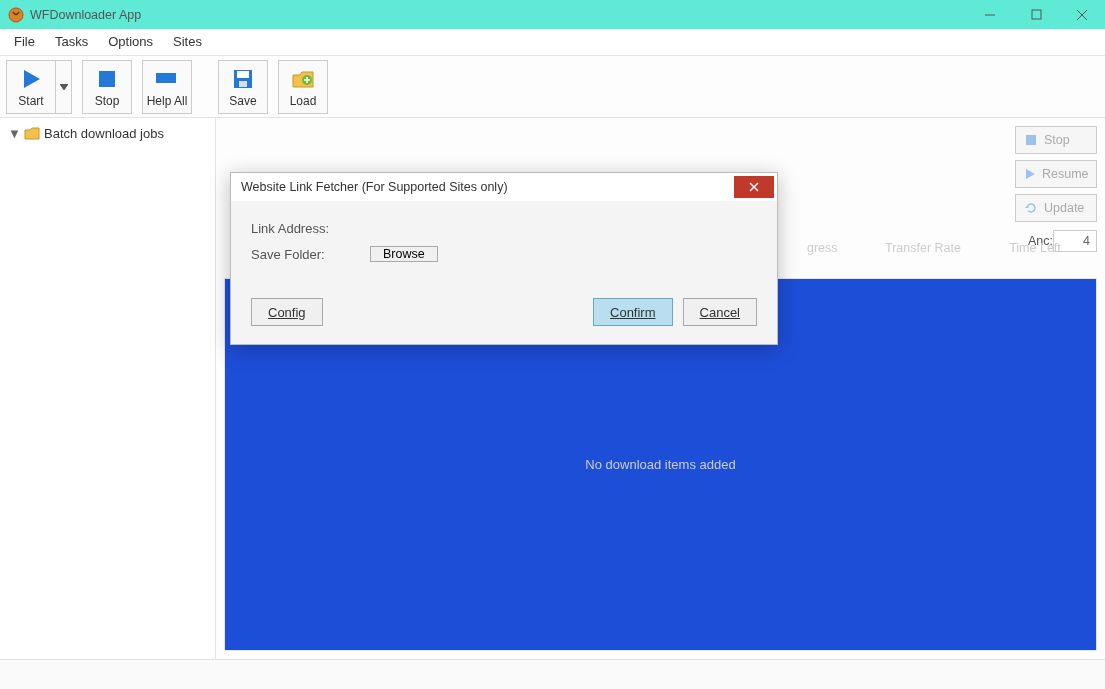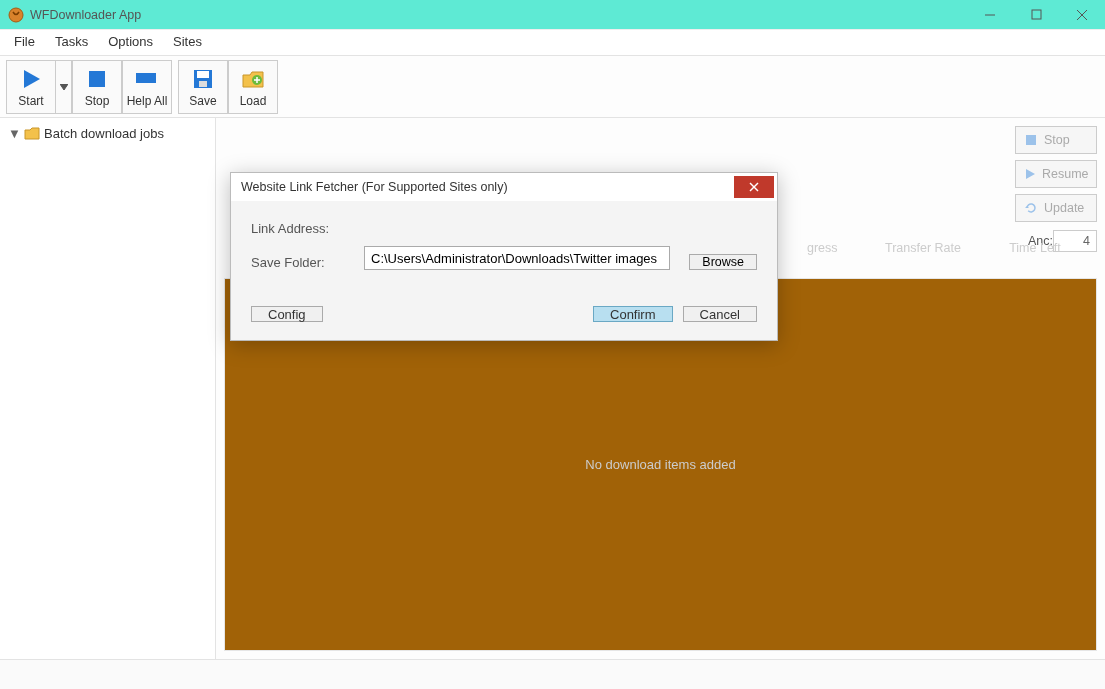--- a/index.html
+++ b/index.html
@@ -53,21 +53,21 @@
     padding: 4px 10px;
     color:#333;
     font-size:13px;
   }
   
   .toolbar {
     height: 62px;
     display:flex;
     align-items:center;
     padding: 4px 6px;
-    gap: 0;
+    gap: 10px;
     border-bottom:1px solid #e3e3e3;
     background:#fdfdfd;
   }
   .tbtn-group { display:flex; }
   .tbtn {
     border:1px solid #ccc;
     background:#fafafa;
     width:50px; height:54px;
     display:flex; flex-direction:column;
     align-items:center; justify-content:center;
@@ -129,21 +129,21 @@
     border:1px solid #ccc; background:#fff;
     width:44px; height:22px;
     display:flex; align-items:center; justify-content:flex-end;
     padding-right:6px;
     color:#666;
   }
   .inner-empty {
     position:absolute;
     top:160px; left:8px; right:8px; bottom:8px;
     border:1px solid #e6e6e6;
-    background:#a16207;
+    background:#1d4ed8;
     display:flex; align-items:center; justify-content:center;
     color:#ccc;
     font-size:13px;
   }
   .col-headers {
     position:absolute;
     top:166px; right:14px;
     display:flex;
     color:#ccc;
     font-size:12.5px;
@@ -212,26 +212,26 @@
     border:1px solid #aaa;
     background:#f0f0f0;
     font-size:12.5px;
   }
   .modal-footer {
     display:flex;
     padding:16px 20px 18px 20px;
     gap:10px;
   }
   .modal-footer .mf-btn {
-    height:16px;
+    height:28px;
     padding:0 16px;
     border:1px solid #aaa;
     background:#f0f0f0;
     font-size:13px;
-    display:flex; align-items:center;
+    display:flex; align-items:center;text-decoration:underline;
   }
   .modal-footer .spacer { flex:1; }
   .modal-footer .confirm {
     background:#b8dff0;
     border-color:#6aa8c4;
   }
 </style>
 </head>
 <body>
 
@@ -390,21 +390,20 @@
           <line x1="9" y1="1" x2="1" y2="9" stroke="#fff" stroke-width="1.4"></line>
         </svg>
     </div>
   </div>
   <div class="modal-body">
     <div class="form-row">
       <label>Link Address:</label>
     </div>
     <div class="form-row">
       <label>Save Folder:</label>
-      <input type="text" value="C:\Users\Administrator\Downloads\Twitter images" style="">
       <button class="browse">Browse</button>
     </div>
   </div>
   <div class="modal-footer">
     <div class="mf-btn">Config</div>
     <div class="spacer"></div>
     <div class="mf-btn confirm">Confirm</div>
     <div class="mf-btn">Cancel</div>
   </div>
 </div>

